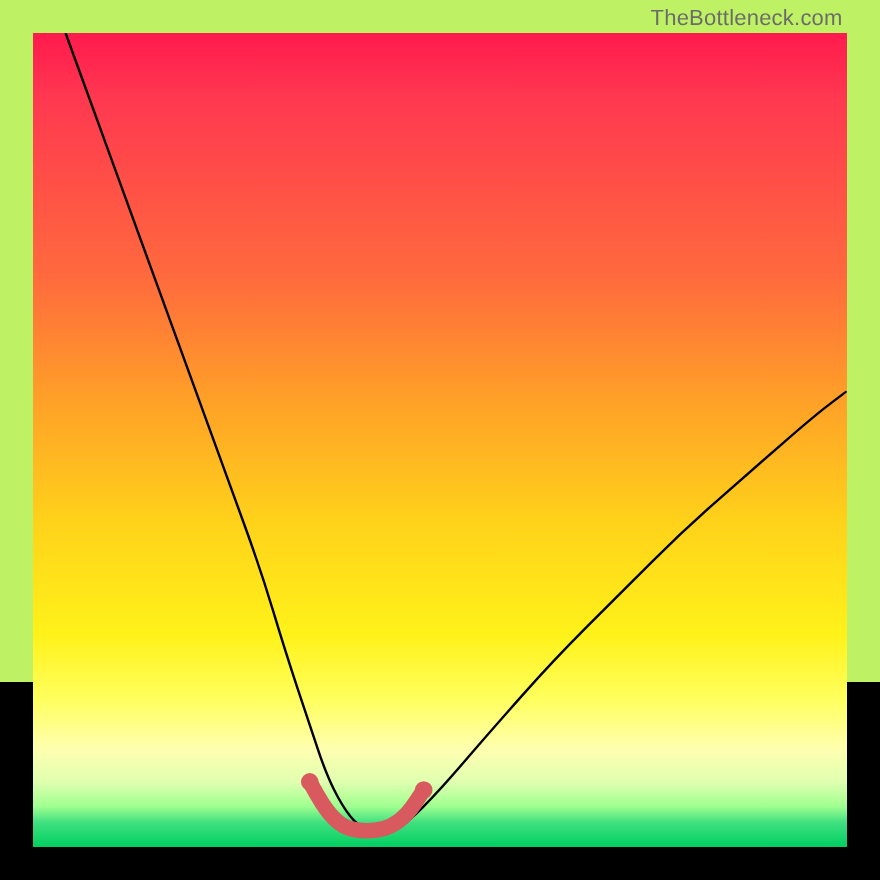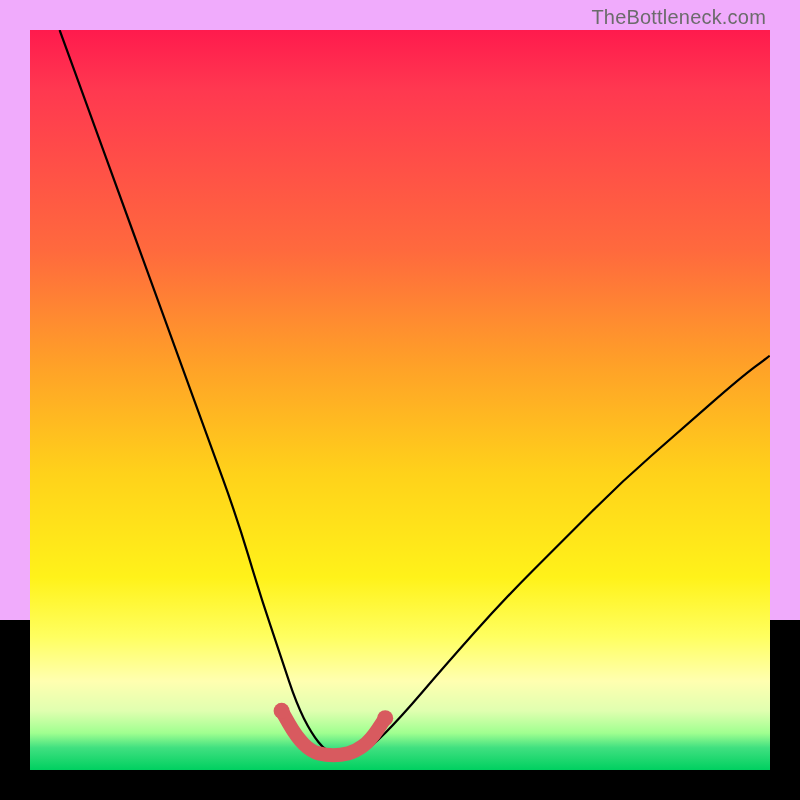--- a/index.html
+++ b/index.html
@@ -9,21 +9,21 @@
     height: 800px;
     background: #000;
     overflow: hidden;
     font-family: Arial, Helvetica, sans-serif;
   }
   .outer {
     position: absolute;
     top: 0; left: 0;
     width: 800px;
     height: 620px;
-    background: #f0abfc;
+    background: #bef264;
   }
   .plot {
     position: absolute;
     top: 30px;
     left: 30px;
     width: 740px;
     height: 740px;
     
     background: linear-gradient(
       to bottom,

